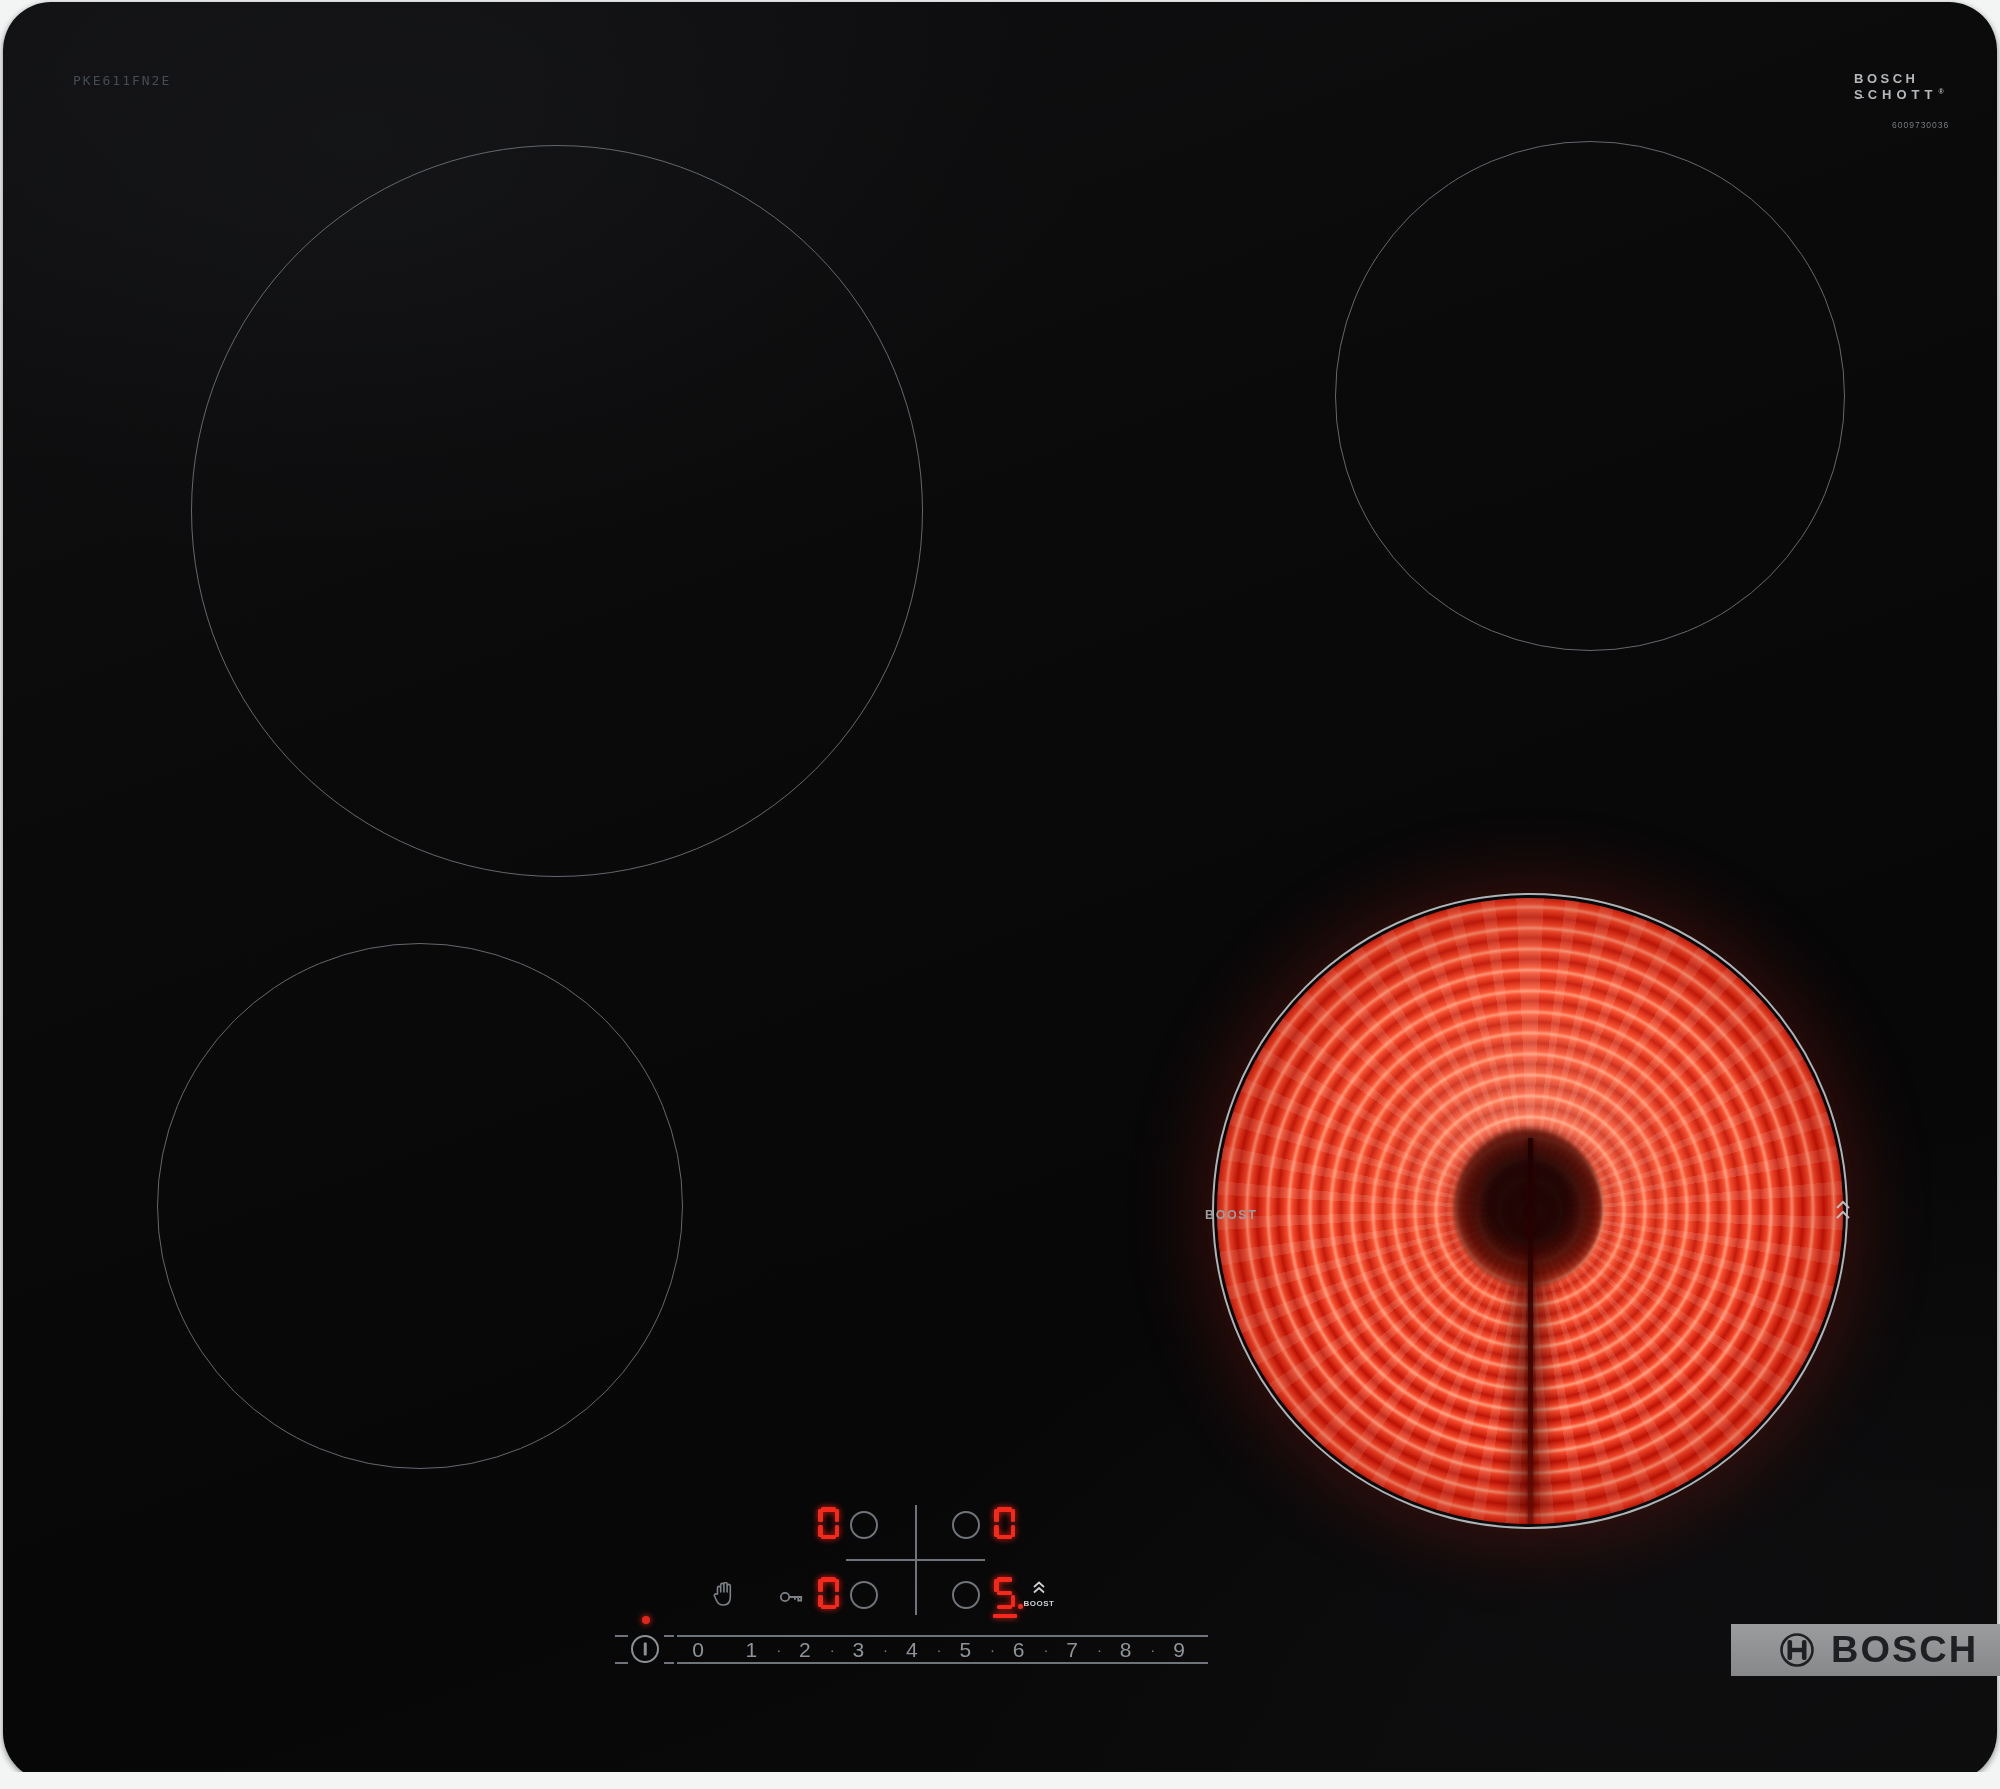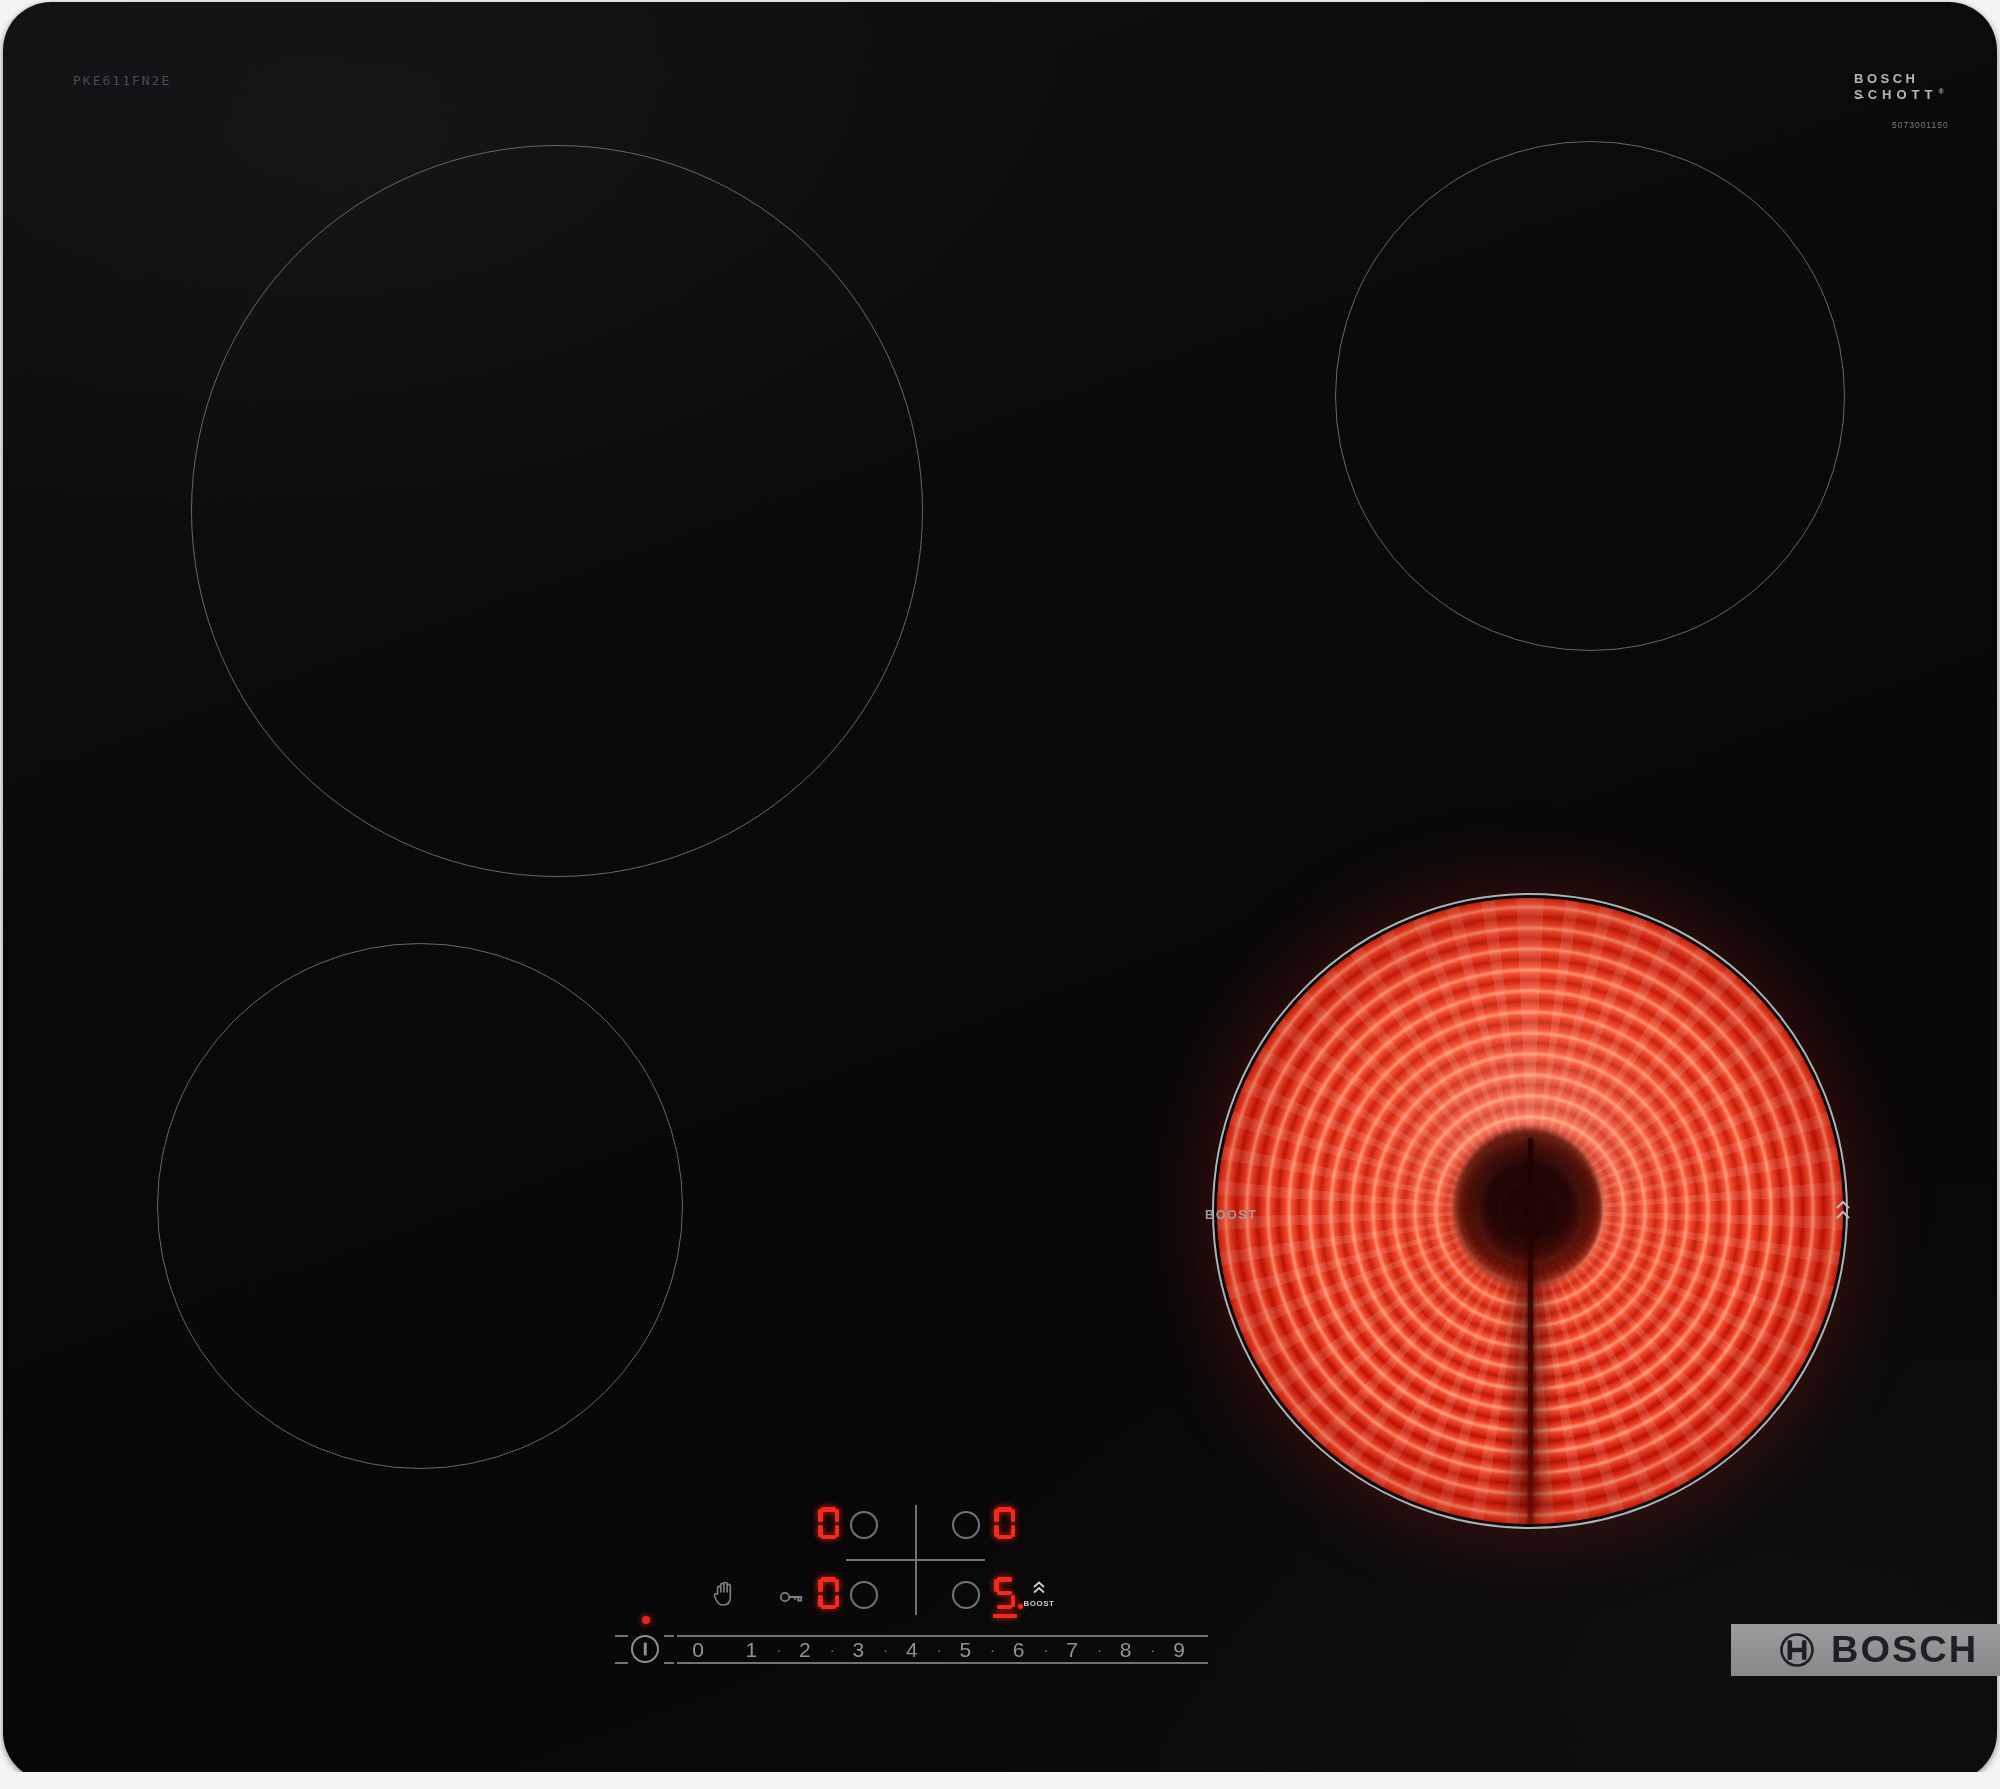--- a/index.html
+++ b/index.html
@@ -97,21 +97,21 @@
 
     <div class="model">PKE611FN2E</div>
     <div class="schott">
       <div class="l1">BOSCH</div>
       <div class="l2">
         <span>SCHOTT</span>
           <span class="reg">®</span>
           <span class="dash"></span>
       </div>
     </div>
-    <div class="serial">5073001150</div>
+    <div class="serial">6009730036</div>
 
     <div class="zone zone-rl"></div>
     <div class="zone zone-rr"></div>
     <div class="zone zone-fl"></div>
 
     <div class="hotzone">
       <div class="hz-glow">
         <div class="hz-speckle"></div>
         <div class="hz-blob"></div>
         <div class="hz-stem2"></div>

